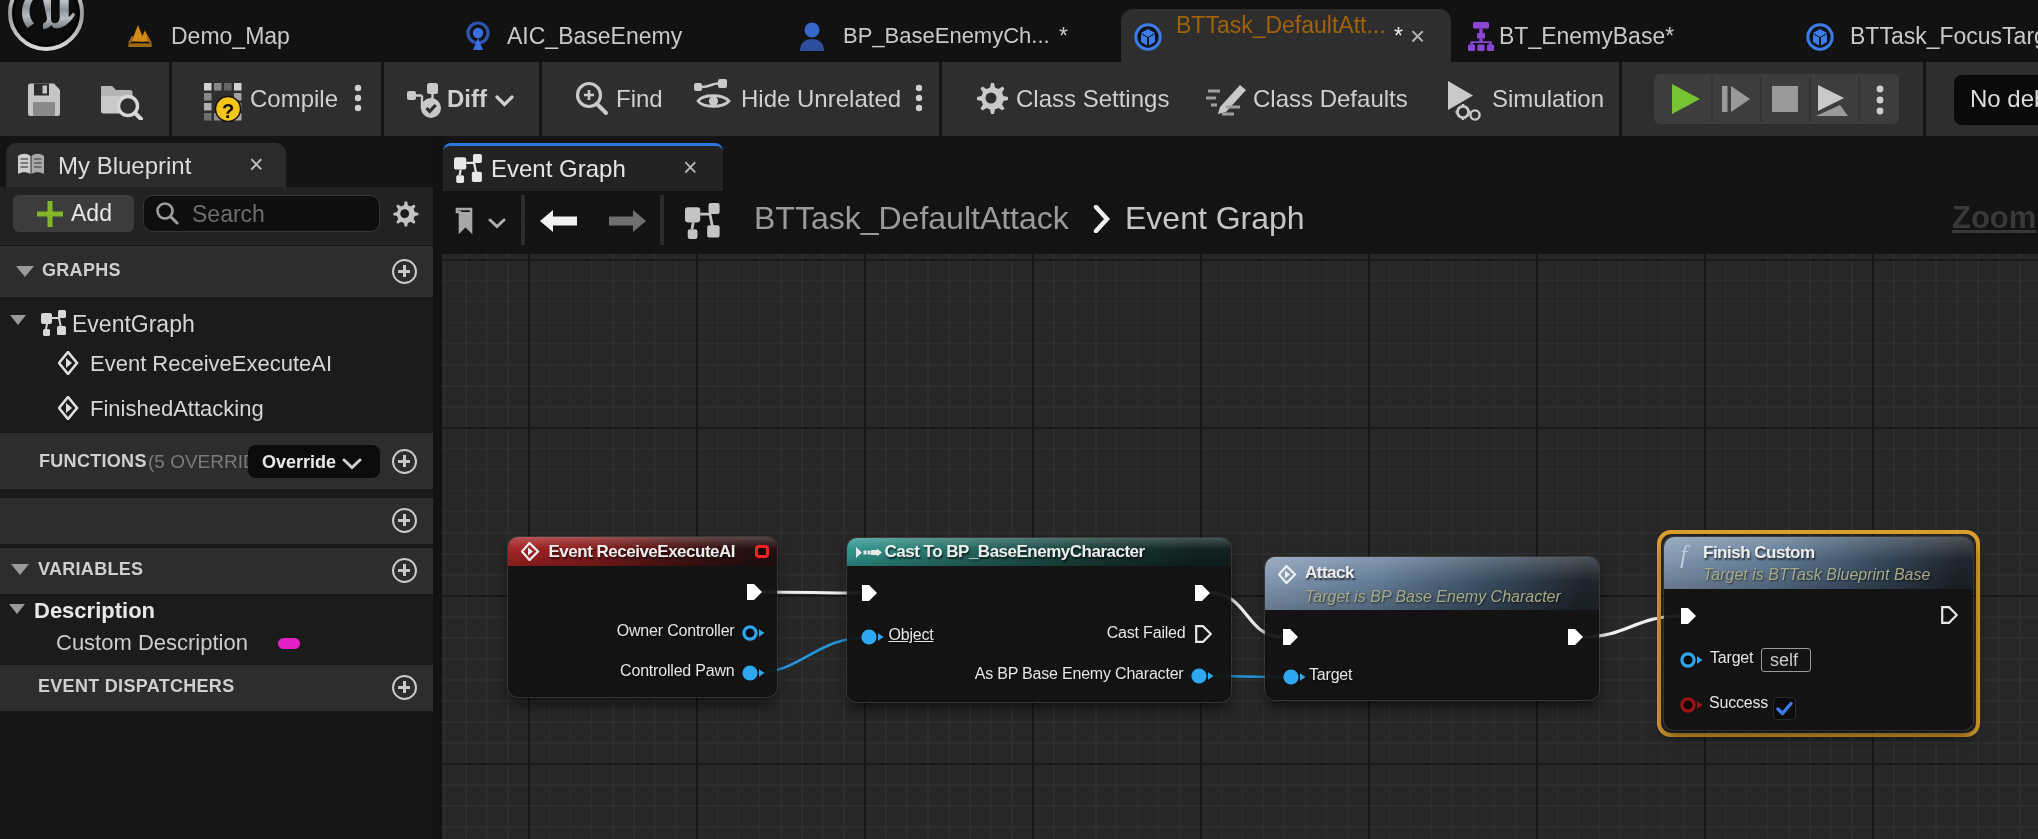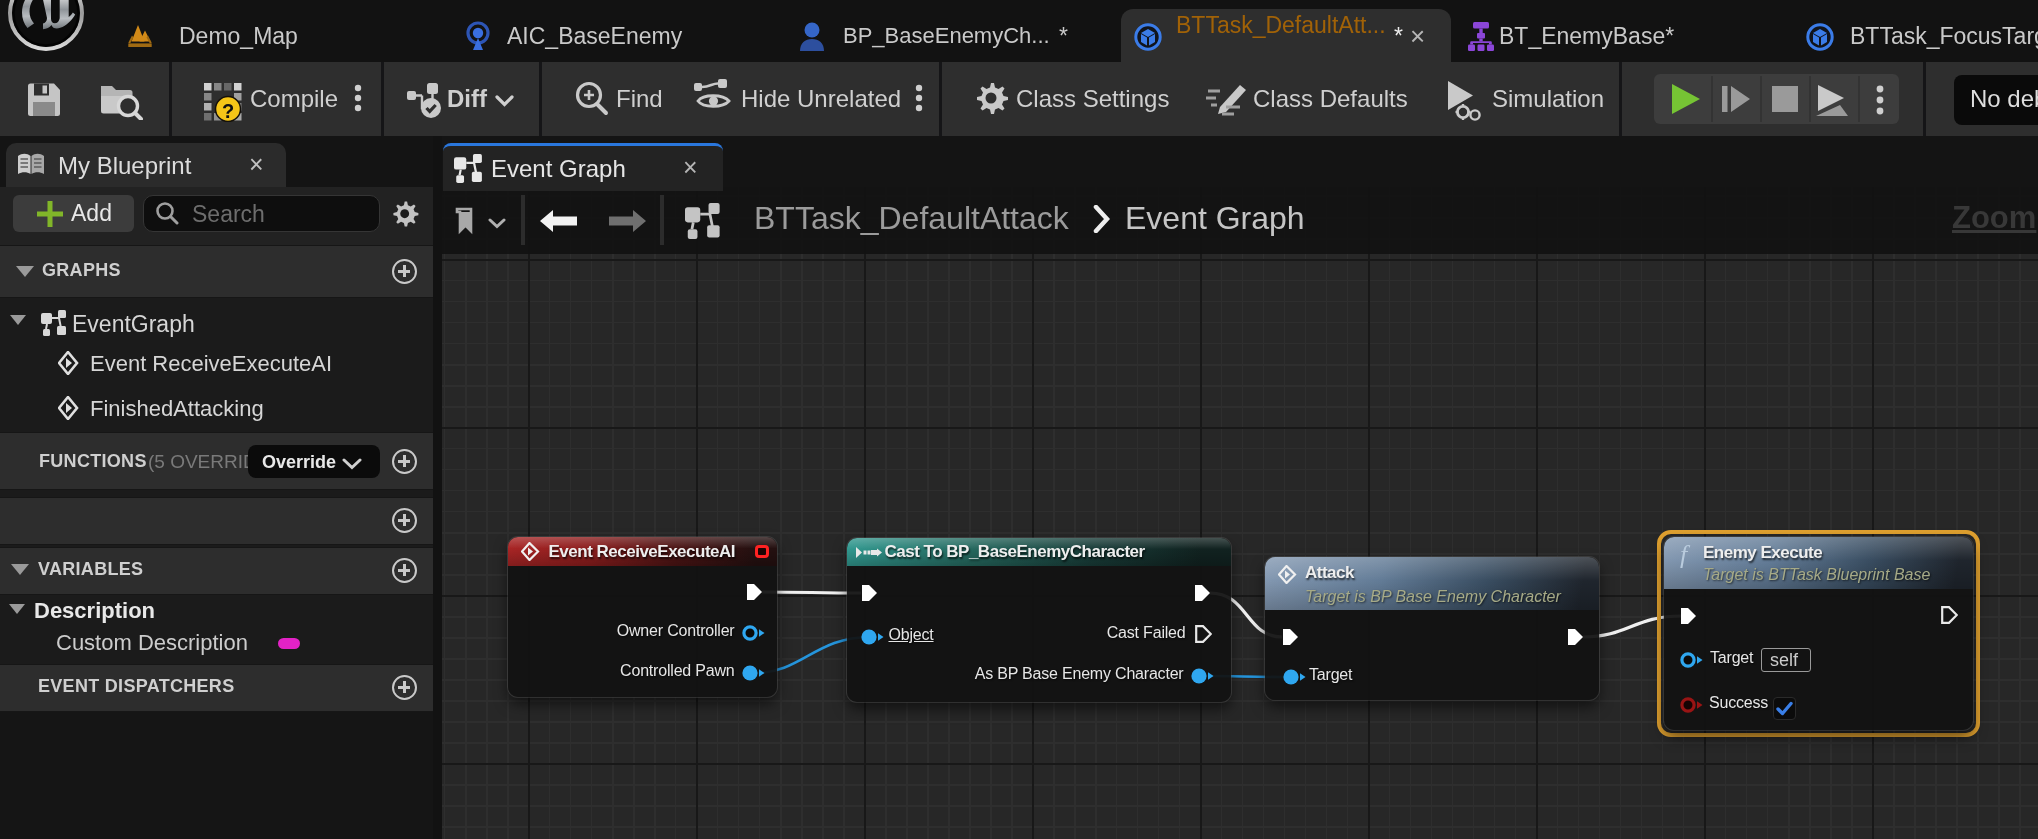--- a/index.html
+++ b/index.html
@@ -87,21 +87,21 @@
     <path d="M36 21 L45 19.5 V44.5 C45 47.5 46.3 49.3 48.8 49.3 C51.3 49.3 53.2 47.4 53.7 44.3 V21.5 L62.7 19.7 V43 C64.4 41.9 65.8 40.4 66.9 38.6 L69.2 40.4 C65.8 46.6 60.6 51.4 54.2 53.8 C50.1 55.3 46.5 54.2 45.5 50.9 C43.5 53.3 40.6 54.8 37 55.2 V49.6 C39.2 48.9 41 47.2 41 44 Z" fill="url(#ug)"></path>
   </svg>
 
   <svg class="abs" style="left:126px;top:24px;" width="28" height="24" viewBox="0 0 28 24">
     <path d="M12 1 L18.5 17.5 H5.5 Z" fill="#d28a18"></path>
     <path d="M19 6.5 L24.5 17.5 H13.5 Z" fill="#d28a18"></path>
     <path d="M6 11.5 L7.5 13.4 L4.1 19.4 L2.3 18.8 Z" fill="#a06a12"></path>
     <path d="M22 11.5 L20.5 13.4 L23.9 19.4 L25.7 18.8 Z" fill="#a06a12"></path>
     <rect x="2.3" y="19.4" width="23.4" height="3.6" fill="#a06a12"></rect>
   </svg>
-  <div class="ttxt" style="left:171px;top:23px;margin-left:8px;">Demo_Map</div>
+  <div class="ttxt" style="left:171px;top:23px;">Demo_Map</div>
 
   <svg class="abs" style="left:464px;top:21px;" width="28" height="30" viewBox="0 0 28 30">
     <circle cx="14" cy="12" r="10" fill="none" stroke="#2d55b5" stroke-width="3.2"></circle>
     <circle cx="14" cy="12" r="5.2" fill="#3a6fe0"></circle>
     <path d="M14 17 L19 29 H9 Z" fill="#3a6fe0"></path>
   </svg>
   <div class="ttxt" style="left:507px;top:23px;">AIC_BaseEnemy</div>
 
   <svg class="abs" style="left:797px;top:21px;" width="30" height="30" viewBox="0 0 30 30">
     <circle cx="15" cy="9" r="7.5" fill="#3566c8"></circle>
@@ -462,21 +462,21 @@
         <path d="M1 1 h7 L16 9 L8 17 H1 Z" fill="#ffffff"></path>
       </svg>
     </div>
 
     <div class="abs" style="left:1221px;top:343px;width:323px;height:207px;border:4.5px solid #dfa02f;border-radius:14px;"></div>
     <div class="node" style="left:1228px;top:350px;width:309px;height:193px;">
       <div class="nhead" style="height:52px;background:
         linear-gradient(to bottom, rgba(255,255,255,0.20), rgba(255,255,255,0) 45%, rgba(0,0,0,0.20)),
         linear-gradient(100deg, #8398b1 0%, #627b96 35%, #394d61 66%, #1f252d 94%);"></div>
       <div class="abs" style="left:16px;top:3px;font-family:'Liberation Serif',serif;font-style:italic;font-size:26px;color:#b9cbdd;">f</div>
-      <div class="ntitle" style="left:39px;top:6px;">Enemy Execute</div>
+      <div class="ntitle" style="left:39px;top:6px;">Finish Custom</div>
       <div class="nsub" style="left:39px;top:29px;">Target is BTTask Blueprint Base</div>
       <svg class="abs" style="left:16px;top:70px;" width="17" height="18" viewBox="0 0 17 18">
         <path d="M1 1 h7 L16 9 L8 17 H1 Z" fill="#ffffff"></path>
       </svg>
       <svg class="abs" style="left:277px;top:69px;" width="17" height="18" viewBox="0 0 17 18">
         <path d="M1.2 1.2 h6.8 L15.8 9 L8 16.8 H1.2 Z" fill="none" stroke="#e8e8e8" stroke-width="2.2"></path>
       </svg>
       <div class="plabel" style="left:46px;top:112px;">Target</div>
       <svg class="abs" style="left:16px;top:115px;" width="24" height="16" viewBox="0 0 24 16">
         <circle cx="8" cy="8" r="6.1" fill="#0a0a0a" stroke="#2fa7f0" stroke-width="3.2"></circle>

